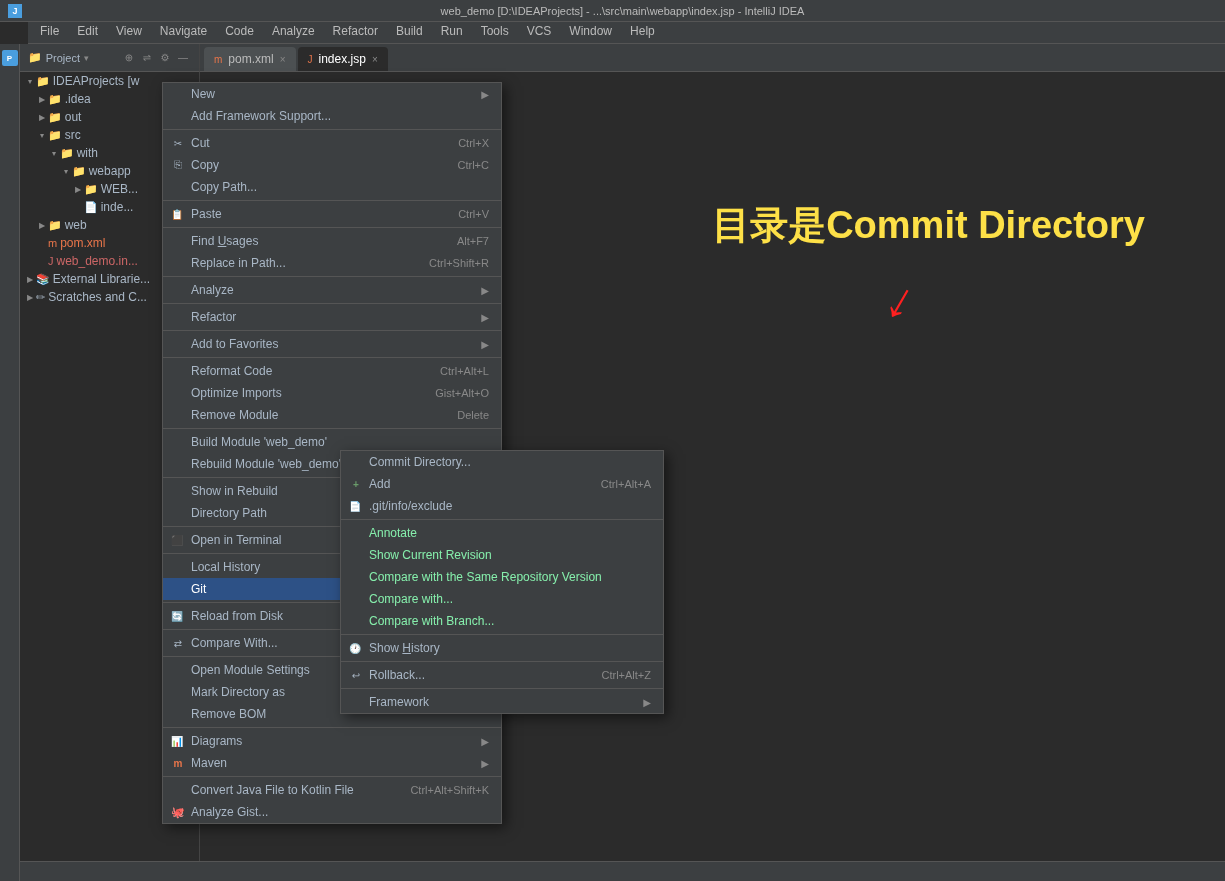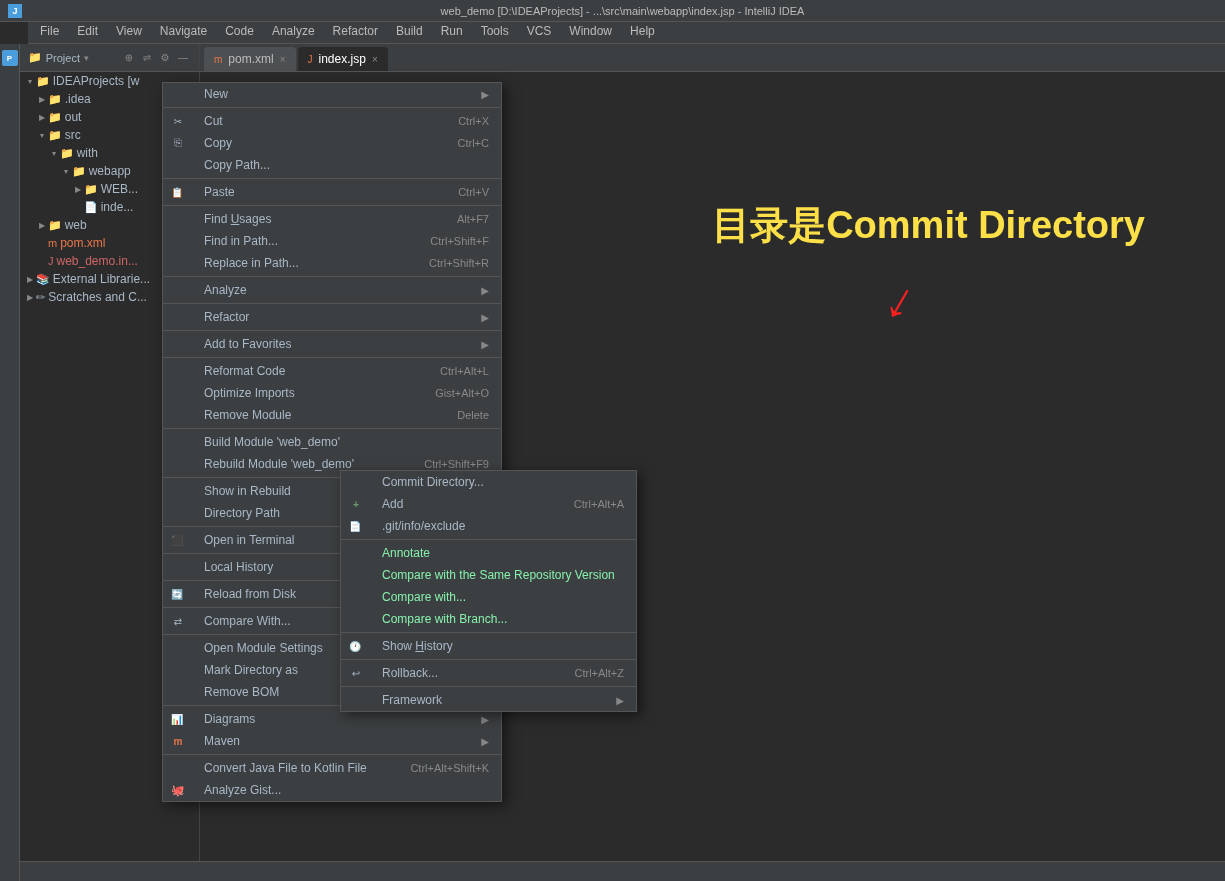--- a/index.html
+++ b/index.html
@@ -112,21 +112,21 @@
       background: #3c3f41;
       border: 1px solid #555;
       box-shadow: 4px 4px 12px rgba(0,0,0,0.5);
       z-index: 100;
       font-size: 12px;
     }
 
     .ctx-item {
       display: flex;
       align-items: center;
-      padding: 4px 12px 4px 41px;
+      padding: 4px 12px 4px 28px;
       cursor: pointer;
       color: #a9b7c6;
       position: relative;
       justify-content: space-between;
     }
     .ctx-item.selected-ctx { background: #2d5186; color: white; }
     .ctx-item.disabled { color: #86efac; cursor: default; }
     .ctx-item-icon {
       position: absolute;
       left: 8px;
@@ -149,22 +149,22 @@
     .ctx-separator {
       height: 1px;
       background: #555;
       margin: 2px 0;
     }
 
     
     .submenu {
       position: absolute;
       left: 340px;
-      top: 470px;
-      width: 297px;
+      top: 450px;
+      width: 324px;
       background: #3c3f41;
       border: 1px solid #555;
       box-shadow: 4px 4px 12px rgba(0,0,0,0.5);
       z-index: 101;
       font-size: 12px;
     }
 
     
     .status-bar {
       position: absolute;
@@ -327,20 +327,23 @@
 
 <div style="position: absolute; top: 270px; right: 310px; font-size: 52px; color: #ff2020; pointer-events: none; z-index: 200; transform: rotate(30deg);">↓</div>
 
 <div class="context-menu">
 
   <div class="ctx-item">
     <span>New</span>
     <span class="ctx-arrow">▶</span>
   </div>
 
+  <div class="ctx-item">
+    <span>Add Framework Support...</span>
+  </div>
 
   <div class="ctx-separator"></div>
 
   <div class="ctx-item">
     <span class="ctx-item-icon">✂</span>
     <span>Cut</span>
     <span class="ctx-shortcut">Ctrl+X</span>
   </div>
 
   <div class="ctx-item">
@@ -361,24 +364,20 @@
     <span class="ctx-shortcut">Ctrl+V</span>
   </div>
 
   <div class="ctx-separator"></div>
 
   <div class="ctx-item">
     <span>Find <span style="text-decoration:underline;">U</span>sages</span>
     <span class="ctx-shortcut">Alt+F7</span>
   </div>
 
-  <div class="ctx-item">
-    <span>Find in Path...</span>
-    <span class="ctx-shortcut">Ctrl+Shift+F</span>
-  </div>
 
   <div class="ctx-item">
     <span>Replace in Path...</span>
     <span class="ctx-shortcut">Ctrl+Shift+R</span>
   </div>
 
   <div class="ctx-separator"></div>
 
   <div class="ctx-item">
     <span>Analyze</span>
@@ -445,20 +444,24 @@
     <span>Open in Terminal</span>
   </div>
 
   <div class="ctx-separator"></div>
 
   <div class="ctx-item">
     <span>Local History</span>
     <span class="ctx-arrow">▶</span>
   </div>
 
+  <div class="ctx-item selected-ctx">
+    <span>Git</span>
+    <span class="ctx-arrow" style="color:white;">▶</span>
+  </div>
 
   <div class="ctx-separator"></div>
 
   <div class="ctx-item">
     <span class="ctx-item-icon">🔄</span>
     <span>Reload from Disk</span>
   </div>
 
   <div class="ctx-separator"></div>
 
@@ -528,20 +531,23 @@
     <span class="ctx-item-icon">📄</span>
     <span>.git/info/exclude</span>
   </div>
 
   <div class="ctx-separator"></div>
 
   <div class="ctx-item disabled">
     <span>Annotate</span>
   </div>
 
+  <div class="ctx-item disabled">
+    <span>Show Current Revision</span>
+  </div>
 
   <div class="ctx-item disabled">
     <span>Compare with the Same Repository Version</span>
   </div>
 
   <div class="ctx-item disabled">
     <span>Compare with...</span>
   </div>
 
   <div class="ctx-item disabled">

